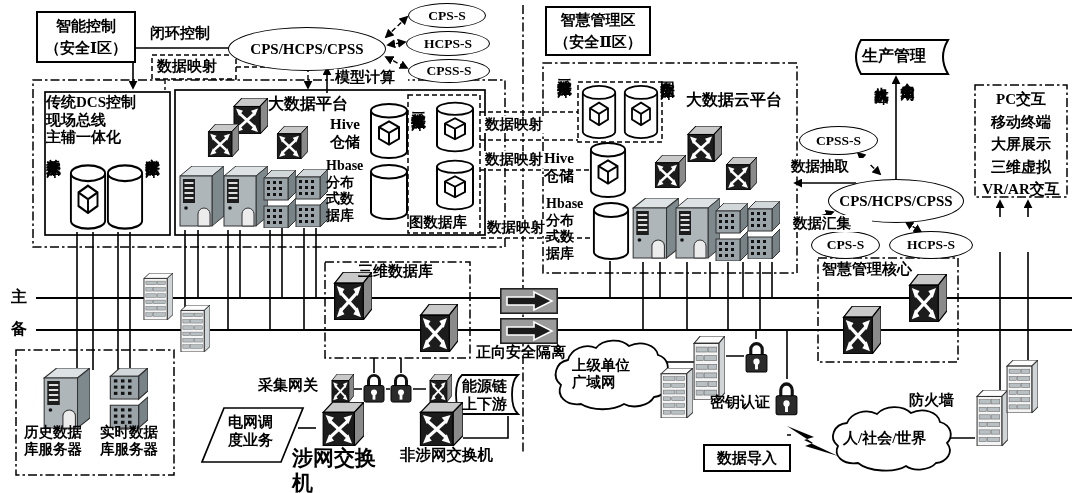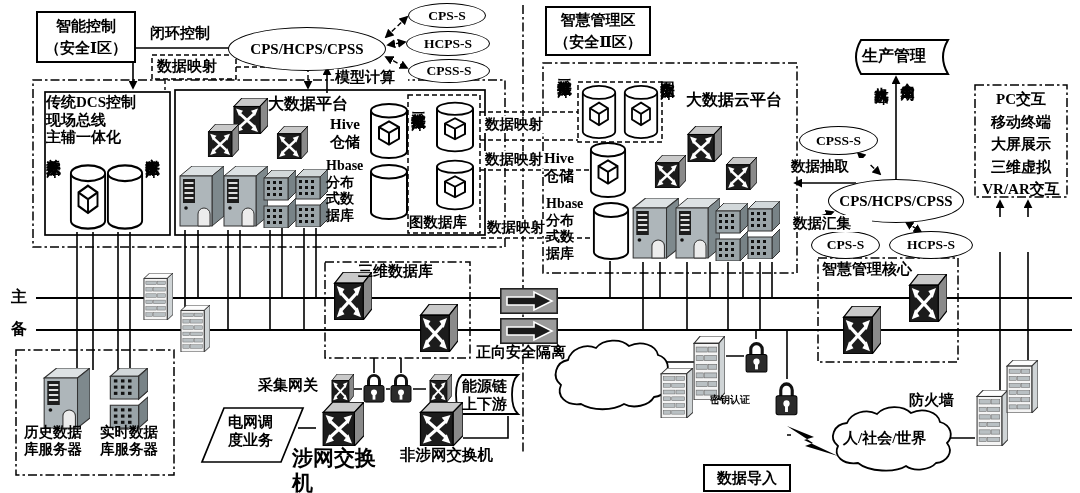--- a/index.html
+++ b/index.html
@@ -195,21 +195,21 @@
     <polygon points="224,408 303,408 281,462 202,462" fill="#fff" stroke="#000" stroke-width="1.7"></polygon>
     <path d="M581,404 C566,406 556,396 561,385 C551,377 556,362 568,360 C571,349 585,343 596,348 C603,339 621,338 629,346 C641,340 656,345 658,355 C668,358 671,369 664,376 C671,385 665,396 654,397 C649,406 633,409 624,404 C613,411 592,411 581,404 Z" fill="#fff" stroke="#000" stroke-width="1.8"></path>
     <path d="M858,463 C843,465 833,456 838,446 C828,438 834,424 847,423 C851,413 866,408 877,414 C885,405 903,405 911,413 C923,407 938,412 940,422 C951,425 954,436 947,443 C954,452 947,462 936,463 C930,470 914,472 906,466 C895,473 869,472 858,463 Z" fill="#fff" stroke="#000" stroke-width="1.8"></path>
     <polygon points="787,426 814,437 804,440 838,456 805,446 813,443" fill="#000"></polygon>
   </svg>
 
   <div class="tbox" style="left:36px;top:11px;width:96px;height:48px;">智能控制
 （安全Ⅰ区）</div>
   <div class="tbox" style="left:545px;top:6px;width:102px;height:46px;">智慧管理区
 （安全Ⅱ区）</div>
-  <div class="tbox" style="left:703px;top:464px;width:84px;height:24px;border-width:2.2px;">数据导入</div>
+  <div class="tbox" style="left:703px;top:444px;width:84px;height:24px;border-width:2.2px;">数据导入</div>
 
   <div class="ell" style="left:228px;top:27px;width:156px;height:42px;font-size:15px;" ind="">CPS/HCPS/CPSS</div>
   <div class="ell" style="left:408px;top:3px;width:76px;height:23px;">CPS-S</div>
   <div class="ell" style="left:406px;top:31px;width:82px;height:23px;">HCPS-S</div>
   <div class="ell" style="left:408px;top:59px;width:80px;height:22px;">CPSS-S</div>
   <div class="ell" style="left:828px;top:179px;width:134px;height:42px;font-size:15px;">CPS/HCPS/CPSS</div>
   <div class="ell" style="left:799px;top:126px;width:77px;height:27px;">CPSS-S</div>
   <div class="ell" style="left:811px;top:231px;width:67px;height:26px;">CPS-S</div>
   <div class="ell" style="left:889px;top:231px;width:82px;height:26px;">HCPS-S</div>
 
@@ -269,21 +269,23 @@
 库服务器</div>
   <div class="lbl" style="left:100px;top:424px;width:76px;font-size:14.5px;">实时数据
 库服务器</div>
   <div class="lbl" style="left:228px;top:414px;width:58px;font-size:15px;">电网调
 度业务</div>
   <div class="lbl" style="left:258px;top:377px;width:66px;font-size:15px;">采集网关</div>
   <div class="lbl" style="left:462px;top:378px;width:56px;font-size:15px;">能源链
 上下游</div>
   <div class="lbl" style="left:292px;top:446px;width:92px;font-size:21px;">涉网交换机</div>
   <div class="lbl" style="left:400px;top:446px;width:112px;font-size:15.5px;">非涉网交换机</div>
-  <div class="lbl" style="left:710px;top:394px;width:72px;font-size:10px;">密钥认证</div>
+  <div class="lbl" style="left:572px;top:357px;width:76px;font-size:14.5px;">上级单位
+广域网</div>
+  <div class="lbl" style="left:710px;top:394px;width:72px;font-size:15px;">密钥认证</div>
   <div class="lbl" style="left:843px;top:430px;width:100px;font-size:15px;">人/社会/世界</div>
   <div class="lbl" style="left:909px;top:392px;width:62px;font-size:15px;">防火墙</div>
 
 <div class="icon" style="left: 228px; top: 98px; width: 40px; height: 36px;">
       <svg xmlns="http://www.w3.org/2000/svg" xmlns:xlink="http://www.w3.org/1999/xlink" viewBox="0 0 40 34" preserveAspectRatio="none">
         <use href="#sym-switch" xlink:href="#sym-switch"></use>
       </svg>
     </div>
     <div class="icon" style="left: 203px; top: 124px; width: 36px; height: 33px;">
       <svg xmlns="http://www.w3.org/2000/svg" xmlns:xlink="http://www.w3.org/1999/xlink" viewBox="0 0 40 34" preserveAspectRatio="none">

